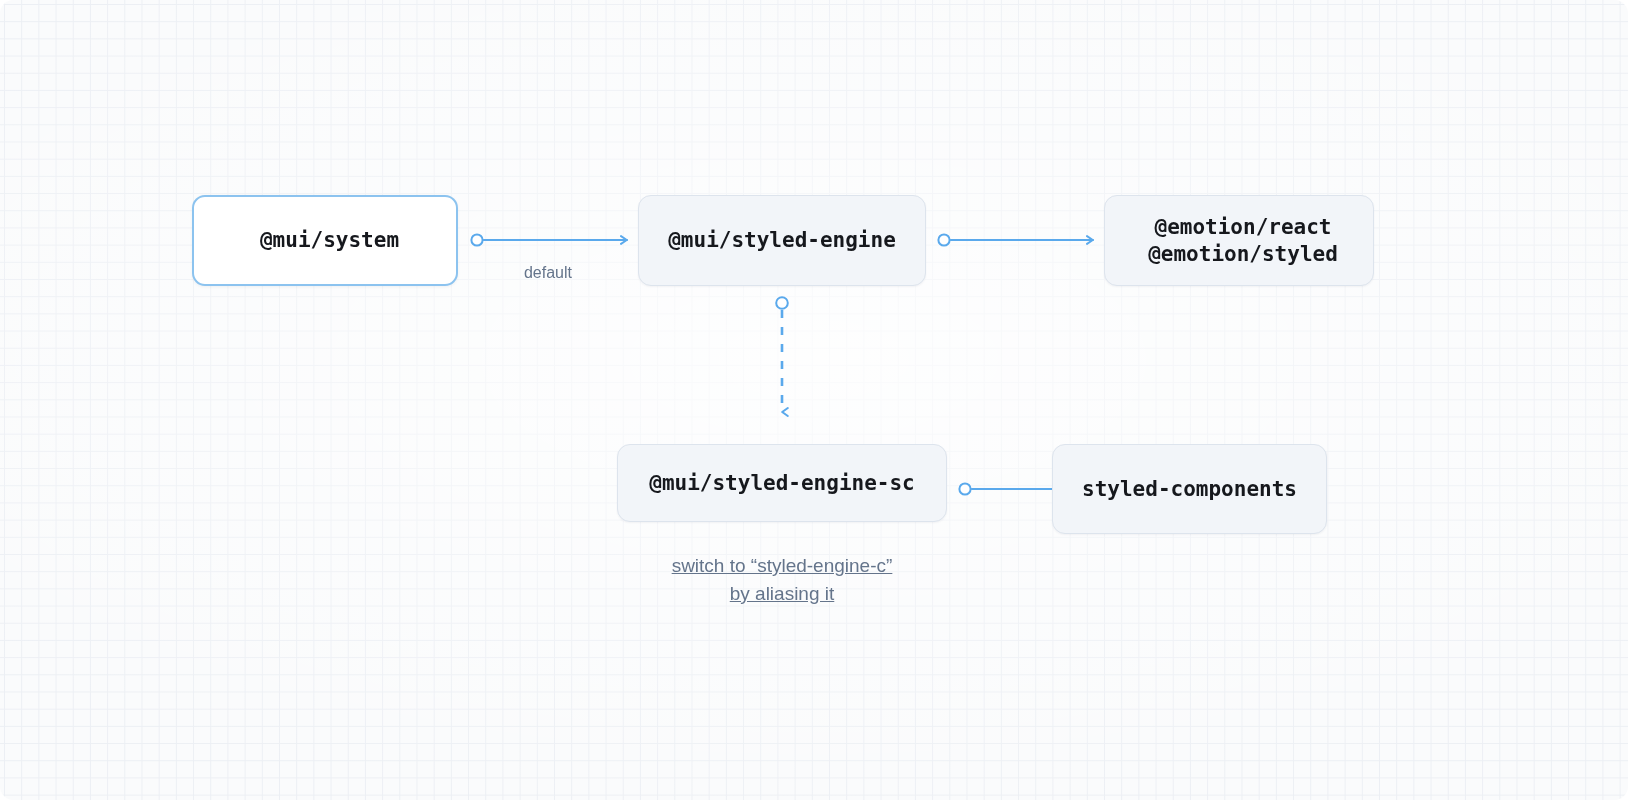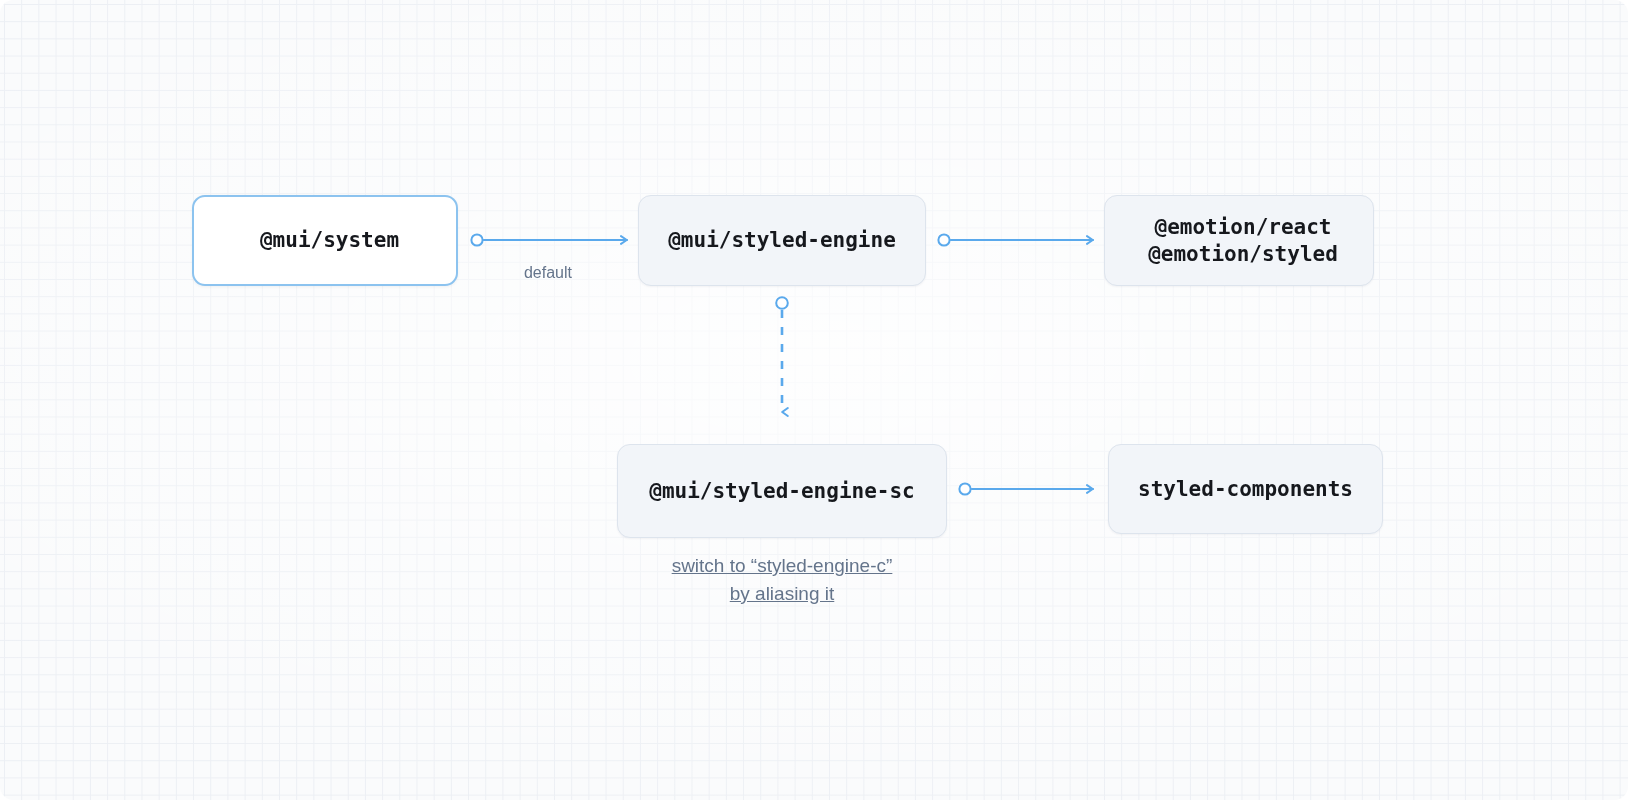--- a/index.html
+++ b/index.html
@@ -81,22 +81,22 @@
     color: #64748b;
     text-align: center;
     line-height: 1.45;
     white-space: pre-line;
   }
 
   
   #node-system      { left: 192px;  top: 195px; width: 266px; height: 91px;  font-size: 21px; }
   #node-styled-eng  { left: 638px;  top: 195px; width: 288px; height: 91px;  font-size: 21px; }
   #node-emotion     { left: 1104px; top: 195px; width: 270px; height: 91px;  font-size: 21px; padding-left: 8px; }
-  #node-styled-sc   { left: 617px;  top: 444px; width: 330px; height: 94px;  font-size: 21px; }
-  #node-sc          { left: 1108px; top: 444px; width: 275px; height: 90px;  font-size: 21px; }
+  #node-styled-sc   { left: 617px;  top: 444px; width: 330px; height: 78px;  font-size: 21px; }
+  #node-sc          { left: 1052px; top: 444px; width: 275px; height: 90px;  font-size: 21px; }
 
   
   #label-default    { left: 470px;  top: 261px; width: 156px; font-size: 16px; }
   #label-alias      { left: 600px;  top: 552px; width: 364px; font-size: 19px; text-decoration: underline; }
 </style>
 </head>
 <body>
 
 <div id="canvas">
 

